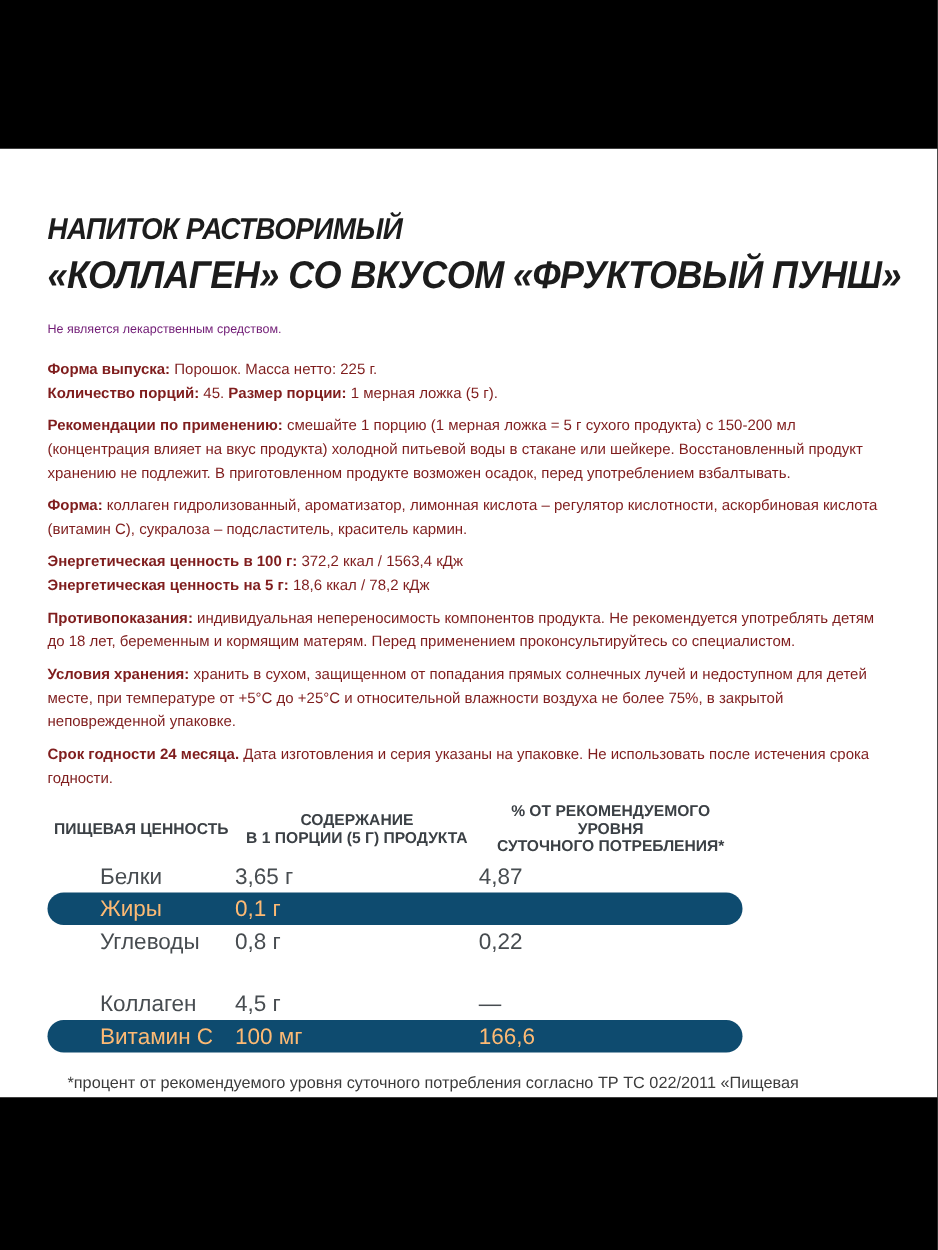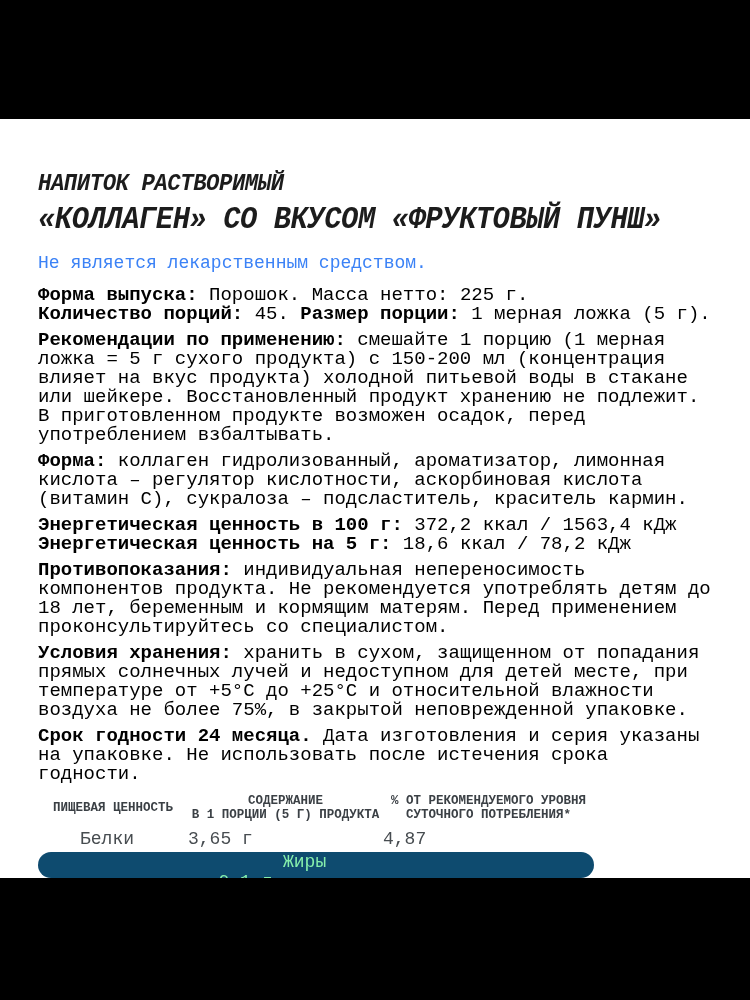--- a/index.html
+++ b/index.html
@@ -7,47 +7,46 @@
     position:relative; width:750px; height:1000px; background:#000;
     font-family:"Liberation Sans", sans-serif; overflow:hidden;
   }
   .bar { position:absolute; left:0; width:750px; background:#000; }
   .bar.top { top:0; height:119px; }
   .bar.bottom { top:878px; height:122px; }
   .sheet {
     position:absolute; top:119px; left:0; width:750px; height:759px;
     background:#ffffff; box-sizing:border-box; padding:52px 38px 0 38px;
     color:#2a2a2a;
-    font-family:Liberation Mono, monospace;
   }
   .title1 {
     font-size:24px; line-height:26px; font-weight:bold; font-style:italic;
     letter-spacing:-0.5px; color:#1c1c1c;
     transform:scaleX(0.93); transform-origin:left center; white-space:nowrap;
   }
   .title2 {
     margin-top:5px; font-size:31px; line-height:36px; font-weight:bold; font-style:italic;
     letter-spacing:-0.5px; color:#1c1c1c;
     transform:scaleX(0.93); transform-origin:left center; white-space:nowrap;
   }
-  .disclaimer { margin-top:16px; margin-bottom:6px; font-size:18px; line-height:19px; color:#3b82f6; }
-  .para { margin-top:7px; font-size:19px; line-height:19px; color:#000000; }
+  .disclaimer { margin-top:16px; margin-bottom:6px; font-size:10px; line-height:19px; color:#701a75; }
+  .para { margin-top:7px; font-size:12px; line-height:19px; color:#7f1d1d; }
   .para.first { margin-top:13px; }
   .b { font-weight:bold; }
   .ntable { margin-top:10px; width:556px; }
   .thead { display:flex; align-items:center; margin-bottom:4px; }
   .th { font-size:12.5px; line-height:14px; font-weight:bold; color:#3b4045; text-align:center; white-space:pre-line; }
   .th.c1h { width:150px; }
   .th.c2 { width:195px; }
   .th.c3 { width:211px; }
   .trow { display:flex; align-items:center; height:26px; font-size:18px; color:#474c50; }
   .trow .c1 { width:150px; padding-left:42px; box-sizing:border-box; text-align:left; }
   .trow .c2 { width:195px; text-align:left; }
   .trow .c3 { width:211px; text-align:left; }
-  .trow.hl { background:#0e4b6f; color:#86efac; border-radius:14px;flex-direction:column; }
+  .trow.hl { background:#0e4b6f; color:#fdba74; border-radius:14px; }
   .row-spacer { height:24px; }
   .footnote {
     margin-top:14px; padding-left:16px; font-size:13px; line-height:19px;
     color:#3c3c3c; white-space:pre-line; max-width:640px;
   }
 </style>
 </head>
 <body>
 
 <div class="page">

